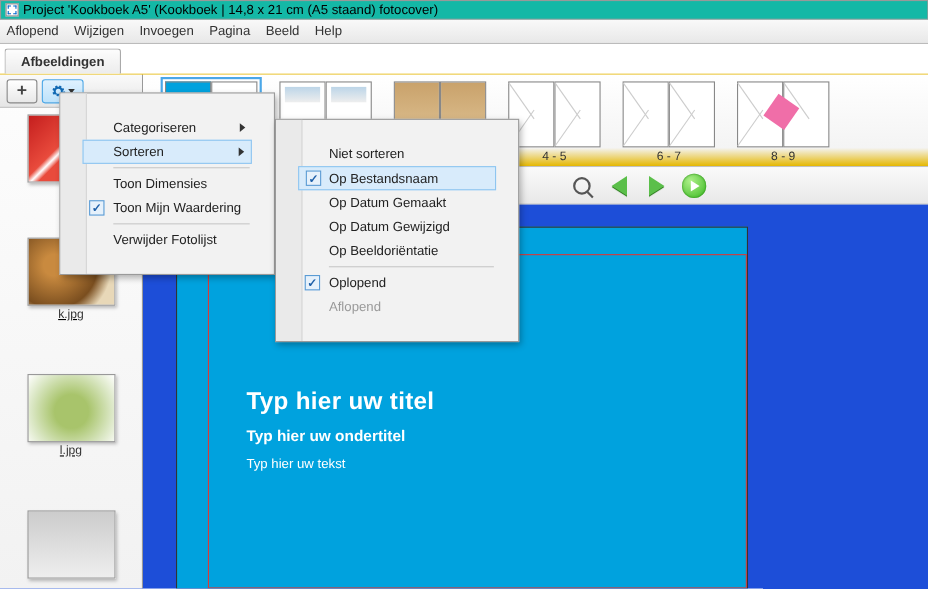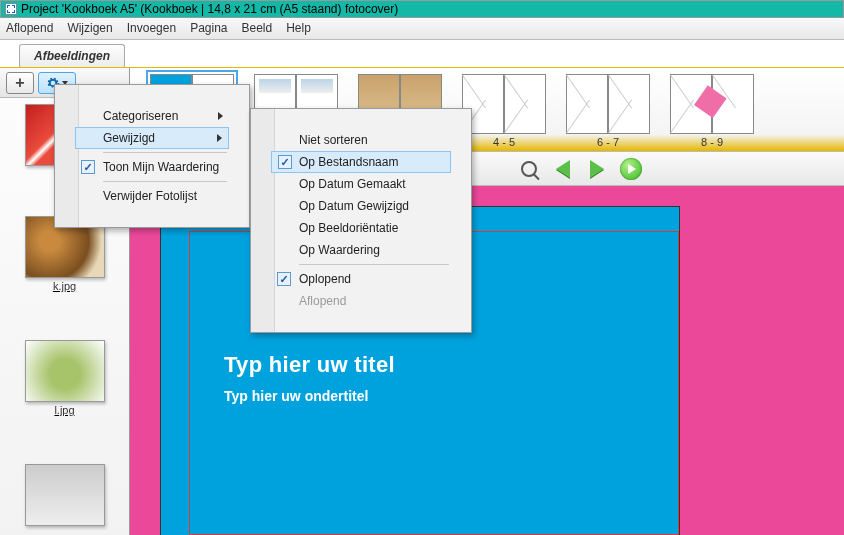--- a/index.html
+++ b/index.html
@@ -6,21 +6,21 @@
 body { background: #fff; width: 844px; height: 535px; overflow: hidden; position: relative; }
 
 .titlebar { background: #14b8a6; border: 1px solid #999; padding: 2px 4px; display: flex; align-items: center; gap: 4px; height: 18px; }
 .titlebar .icon { width: 12px; height: 12px; border: 1px solid #888; background: #fff; display: flex; align-items: center; justify-content: center; }
 .titlebar .icon::before { content: ''; width: 6px; height: 6px; border: 1px dashed #06c; }
 
 .menubar { background: linear-gradient(#f9f9f9,#e8e8e8); border-bottom: 1px solid #bbb; padding: 3px 6px; display: flex; gap: 14px; height: 22px; }
 .menubar span { color: #333; cursor: default; }
 
 .toolbar-row { display: flex; height: 28px; border-bottom: 1px solid #e5b700; }
-.tab-images { background: linear-gradient(#fdfdfd,#ececec); border: 1px solid #aaa; border-bottom: none; border-radius: 3px 3px 0 0; padding: 4px 14px; font-weight: bold; color: #333; margin-left: 19px; margin-top: 4px; font-style: italic; }
+.tab-images { background: linear-gradient(#fdfdfd,#ececec); border: 1px solid #aaa; border-bottom: none; border-radius: 3px 3px 0 0; padding: 4px 14px; font-weight: bold; color: #333; margin-left: 4px; margin-top: 4px; }
 
 .content { display: flex; height: calc(535px - 18px - 22px - 28px); }
 
 .sidebar { width: 130px; border-right: 1px solid #999; background: linear-gradient(#fdfdfd,#f2f2f2); position: relative; }
 .sidebar-toolbar { height: 30px; border-bottom: 1px solid #bbb; display: flex; align-items: center; gap: 4px; padding: 0 6px; background: linear-gradient(#fafafa,#e5e5e5); }
 .btn-add { width: 28px; height: 22px; border: 1px solid #888; border-radius: 3px; background: linear-gradient(#fff,#e8e8e8); display: flex; align-items: center; justify-content: center; font-size: 16px; font-weight: bold; color: #444; }
 .btn-gear { width: 38px; height: 22px; border: 1px solid #4aa7e8; border-radius: 3px; background: linear-gradient(#dff1fe,#bde2fb); display: flex; align-items: center; justify-content: center; gap: 2px; }
 .gear-svg { width: 14px; height: 14px; }
 .dd-arrow { width: 0; height: 0; border-left: 3px solid transparent; border-right: 3px solid transparent; border-top: 4px solid #333; }
 
@@ -53,21 +53,21 @@
 .ct-spacer { flex: 1; }
 .tool-ico { width: 22px; height: 22px; display: flex; align-items: center; justify-content: center; }
 .mag { width:16px; height:16px; border:2px solid #555; border-radius:50%; position:relative; }
 .mag::after { content:''; position:absolute; width:7px; height:2px; background:#555; bottom:-3px; right:-5px; transform:rotate(45deg); }
 .arrow-l, .arrow-r { width:0; height:0; border-top:9px solid transparent; border-bottom:9px solid transparent; }
 .arrow-l { border-right: 14px solid #5bbf4a; filter: drop-shadow(0 1px 0 #2d7a1f); }
 .arrow-r { border-left: 14px solid #5bbf4a; filter: drop-shadow(0 1px 0 #2d7a1f); }
 .play { width:22px; height:22px; border-radius:50%; background: radial-gradient(circle at 35% 30%,#aef08a,#39b81f); display:flex; align-items:center; justify-content:center; box-shadow: inset 0 0 2px #157a00; }
 .play::before { content:''; width:0; height:0; border-top:5px solid transparent; border-bottom:5px solid transparent; border-left:8px solid #fff; margin-left:2px; }
 
-.canvas-area { flex:1; background: #ec4899; padding: 20px 0 0 30px; overflow:hidden; }
+.canvas-area { flex:1; background: #1d4ed8; padding: 20px 0 0 30px; overflow:hidden; }
 .page-edit { width: 520px; height: 330px; background: #00a2de; border:1px solid #333; position: relative; }
 .page-margin { position:absolute; top:24px; left:28px; right:0px; bottom:0px; border:1px solid #d83a3a; padding: 120px 0 0 34px; }
 .title-txt { color:#fff; font-size:22px; font-weight:bold; letter-spacing:0.3px; margin-bottom:10px; }
 .sub-txt { color:#fff; font-size:14px; font-weight:bold; margin-bottom:10px; }
 .body-txt { color:#fff; font-size:12px; }
 
 
 .menu { position:absolute; background:#f2f2f2; border:1px solid #9a9a9a; box-shadow: 2px 3px 6px rgba(0,0,0,0.3); padding:20px; }
 .menu-row { display:flex; align-items:center; height:22px; padding:0 18px 0 28px; position:relative; white-space:nowrap; color:#222; }
 .menu-row.hover { background:#d8ebfb; border:1px solid #8ec5f0; padding:0 17px 0 27px; }
@@ -193,37 +193,41 @@
           <div class="play"></div>
         </div>
       <div style="width:180px"></div>
     </div>
 
     <div class="canvas-area">
       <div class="page-edit">
         <div class="page-margin">
           <div class="title-txt">Typ hier uw titel</div>
           <div class="sub-txt">Typ hier uw ondertitel</div>
+          <div class="body-txt">Typ hier uw tekst</div>
         </div>
       </div>
     </div>
   </div>
 </div>
 
 <div class="menu" id="menu1">
   <div class="gutter"></div>
   <div class="menu-row">
       <span>Categoriseren</span>
       <span class="sub"></span>
     </div>
   <div class="menu-row hover">
-      <span>Gewijzigd</span>
+      <span>Sorteren</span>
       <span class="sub"></span>
     </div>
   <div class="menu-sep"></div>
+  <div class="menu-row">
+      <span>Toon Dimensies</span>
+    </div>
   <div class="menu-row">
       <span class="chk">✓</span>
       <span>Toon Mijn Waardering</span>
     </div>
   <div class="menu-sep"></div>
   <div class="menu-row">
       <span>Verwijder Fotolijst</span>
     </div>
 </div>
 
@@ -238,23 +242,20 @@
     </div>
   <div class="menu-row">
       <span>Op Datum Gemaakt</span>
     </div>
   <div class="menu-row">
       <span>Op Datum Gewijzigd</span>
     </div>
   <div class="menu-row">
       <span>Op Beeldoriëntatie</span>
     </div>
-  <div class="menu-row">
-      <span>Op Waardering</span>
-    </div>
   <div class="menu-sep"></div>
   <div class="menu-row">
       <span class="chk">✓</span>
       <span>Oplopend</span>
     </div>
   <div class="menu-row disabled">
       <span>Aflopend</span>
     </div>
 </div>
 

